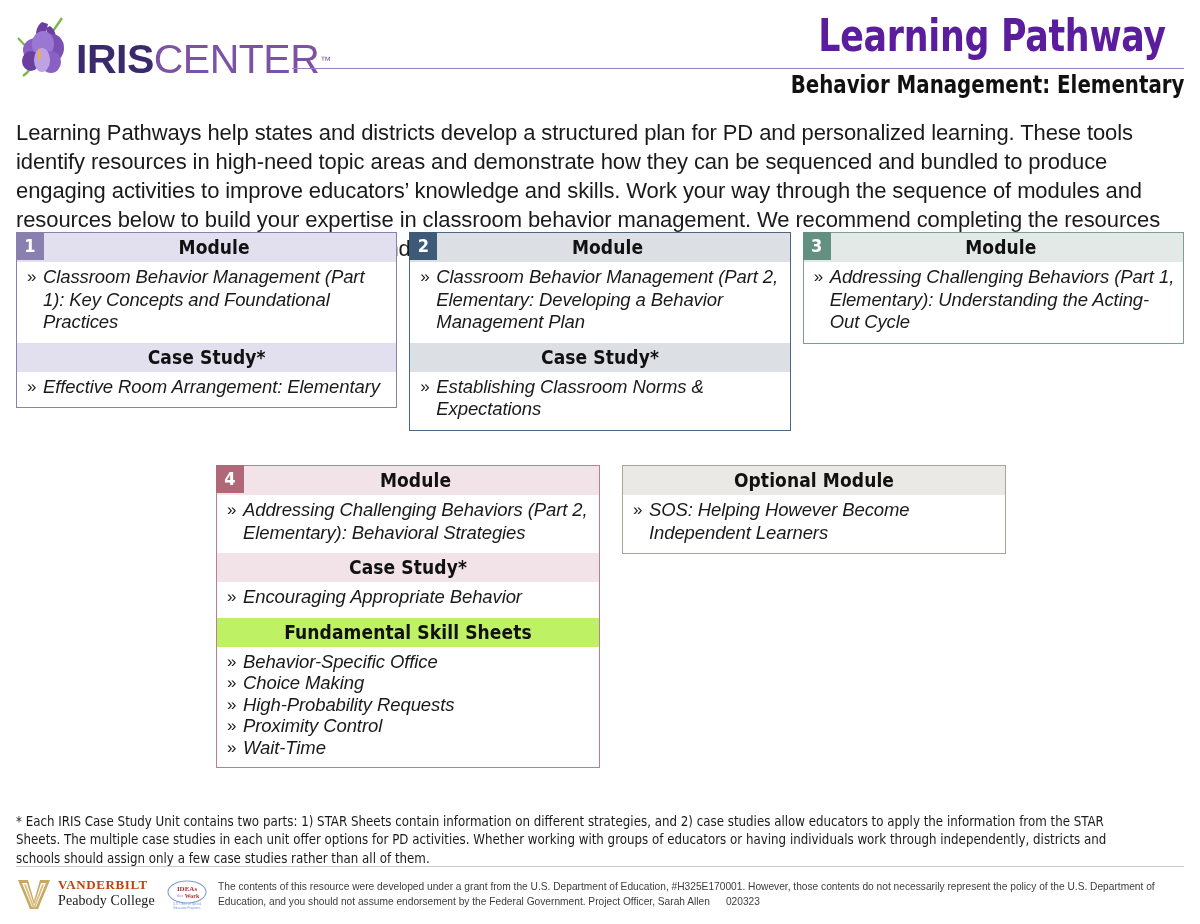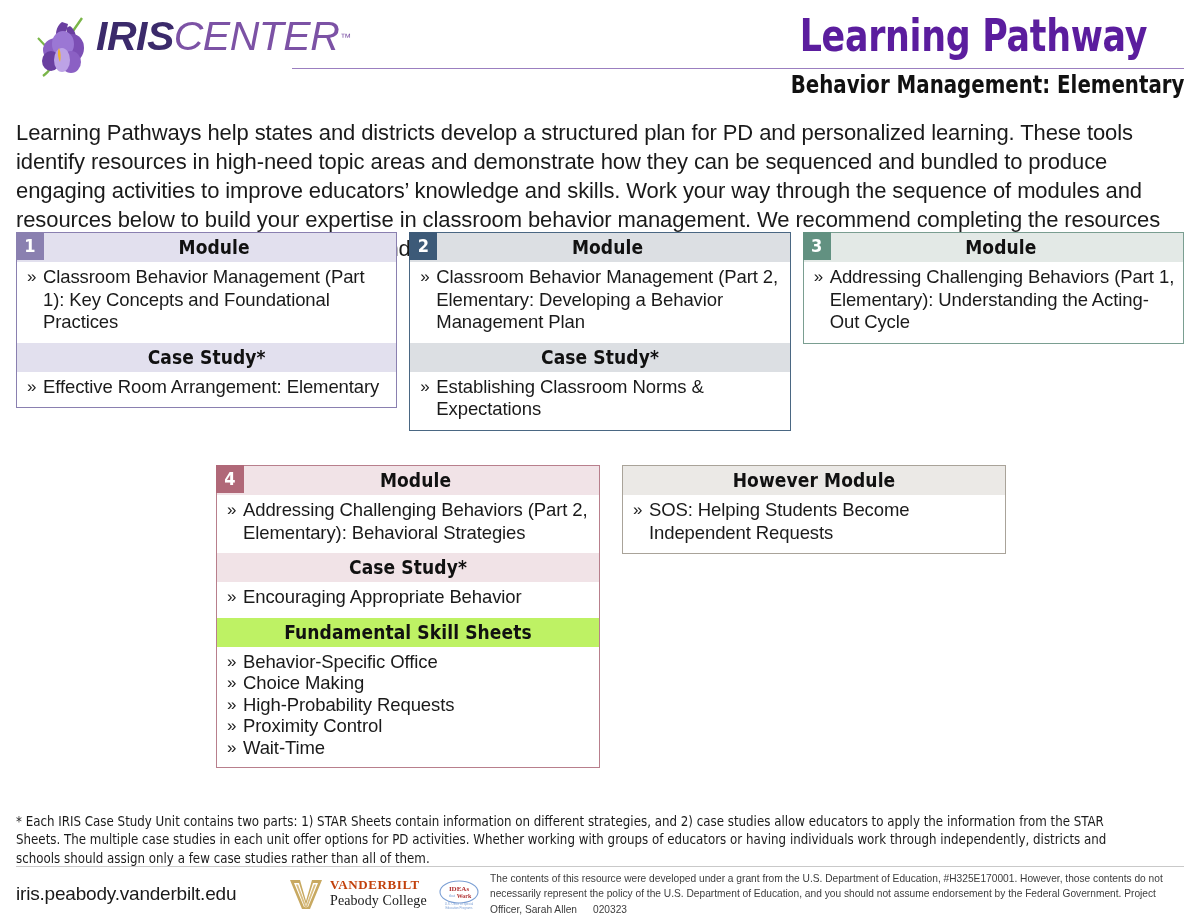--- a/index.html
+++ b/index.html
@@ -16,26 +16,25 @@
     overflow: hidden;
   }
 
   
   .header {
     position: relative;
     height: 112px;
   }
   .logo-block {
     position: absolute;
-    left: 32px;
+    left: 12px;
     top: 14px;
     display: flex;
-    align-items: flex-start;
+    align-items: flex-end;
     height: 64px;
-    font-style: italic;
   }
   .iris-flower {
     width: 62px;
     height: 64px;
     position: relative;
     flex: 0 0 auto;
   }
   .logo-text {
     font-size: 41px;
     letter-spacing: -0.5px;
@@ -66,21 +65,21 @@
     left: 292px;
     right: 16px;
     top: 68px;
     height: 1px;
     background: #9b7fc0;
   }
   .title-wrap {
     position: absolute;
     right: 16px;
     top: 12px;
-    text-align: left;
+    text-align: center;
   }
   .main-title {
     font-family: "DejaVu Sans Condensed", "Liberation Sans Narrow", "Liberation Sans", sans-serif;
     font-size: 45px;
     font-weight: 700;
     color: #5b1d9e;
     line-height: 1.05;
     letter-spacing: -0.3px;
     transform: scaleX(0.86);
     transform-origin: right center;
@@ -180,20 +179,21 @@
   }
   .chev {
     flex: 0 0 auto;
     width: 16px;
     color: #1a1a1a;
     font-size: 17px;
     line-height: 1.28;
   }
   .item-text {
     flex: 1 1 auto;
+    font-style: italic;
   }
   .skill-item {
     margin-bottom: -1px;
   }
 
   
   .footnote {
     position: absolute;
     left: 16px;
     top: 812px;
@@ -399,36 +399,35 @@
           </div>
           <div class="item skill-item">
             <span class="chev">»</span>
             <span class="item-text">Wait-Time</span>
           </div>
         </div>
       </div>
     </div>
     <div class="box">
       <div class="box-inner" style="border-color: rgb(169, 163, 153);">
-        <div class="box-head" style="background: rgb(235, 233, 230);">However Module</div>
-        <div class="item-list">
-          <div class="item">
-            <span class="chev">»</span>
-            <span class="item-text">SOS: Helping Students Become Independent Requests</span>
+        <div class="box-head" style="background: rgb(235, 233, 230);">Optional Module</div>
+        <div class="item-list">
+          <div class="item">
+            <span class="chev">»</span>
+            <span class="item-text">SOS: Helping However Become Independent Learners</span>
           </div>
         </div>
       </div>
     </div>
   </div>
 
 <div class="footnote">* Each IRIS Case Study Unit contains two parts: 1) STAR Sheets contain information on different strategies, and 2) case studies allow educators to apply the information from the STAR Sheets. The multiple case studies in each unit offer options for PD activities. Whether working with groups of educators or having individuals work through independently, districts and schools should assign only a few case studies rather than all of them.</div>
 
 <div class="footer-rule"></div>
 <div class="footer">
-  <div class="footer-url">iris.peabody.vanderbilt.edu</div>
 
   <div class="vandy">
     <div class="vandy-mark">
       <svg viewBox="0 0 36 34" width="36" height="34" aria-hidden="true">
         <path d="M2 3 L12 3 L18 24 L24 3 L34 3 L22 32 L14 32 Z" fill="#c8a961"></path>
         <path d="M6 6 L11 6 L18 28 L25 6 L30 6 L20 30 L16 30 Z" fill="#ffffff"></path>
         <path d="M8 7.5 L10 7.5 L18 29 L26 7.5 L28 7.5 L19 31 L17 31 Z" fill="#d9bd7f"></path>
       </svg>
     </div>
     <div class="vandy-text">

